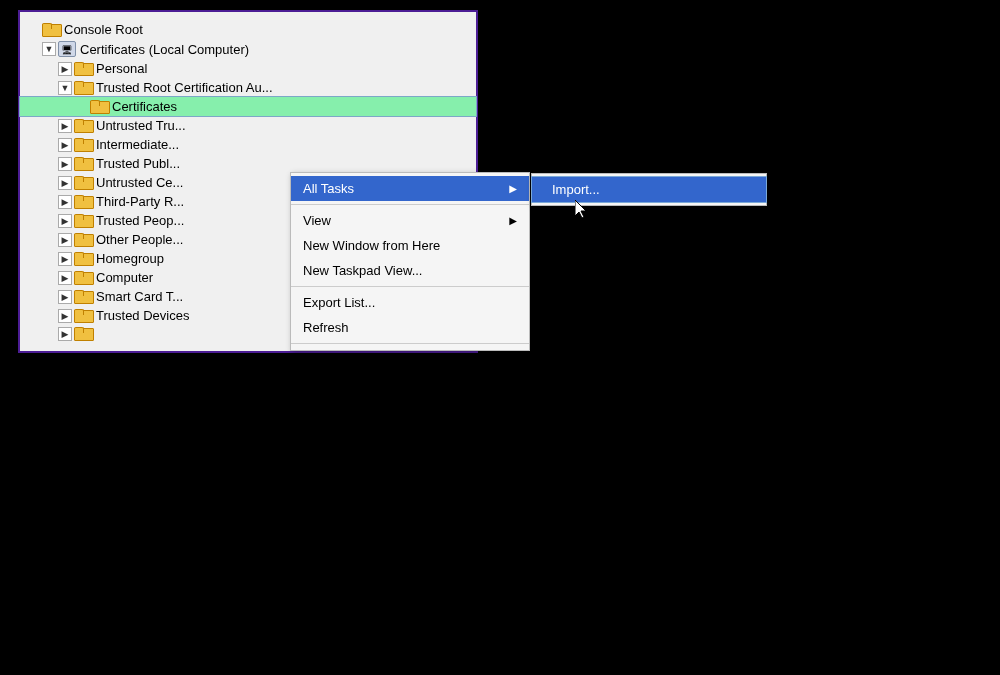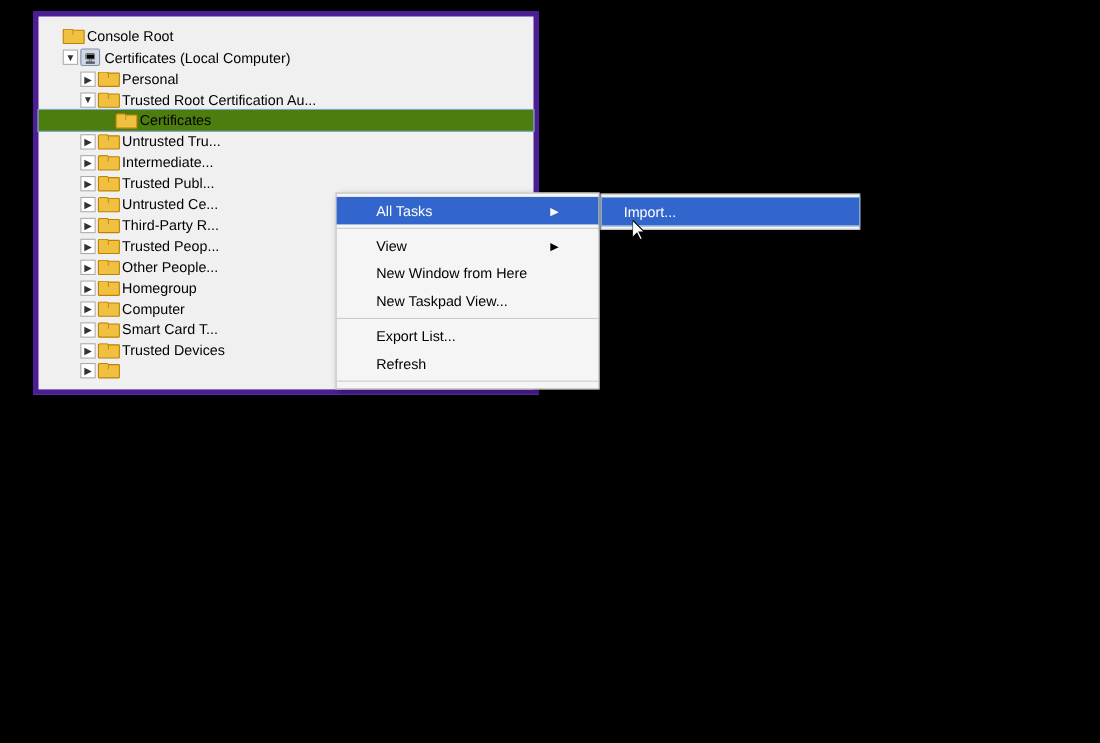--- a/index.html
+++ b/index.html
@@ -8,40 +8,40 @@
       width: 1000px;
       height: 675px;
       overflow: hidden;
       font-family: 'Segoe UI', Tahoma, sans-serif;
       font-size: 13px;
     }
 
     .mmc-window {
       position: absolute;
       top: 10px;
-      left: 30px;
+      left: 18px;
       width: 460px;
       background: #f0f0f0;
-      border: 5px solid #4c1d95;
+      border: 2px solid #4c1d95;
       box-shadow: 2px 2px 8px rgba(0,0,0,0.4);
       padding: 8px 0;
     }
 
     .tree-item {
       display: flex;
       align-items: center;
       padding: 2px 0;
       white-space: nowrap;
       color: #000;
       cursor: default;
       user-select: none;
     }
 
     .tree-item.selected {
-      background: #4d7c0f;
+      background: #86efac;
       outline: 1px solid #7da7c7;
     }
 
     .indent-0 { padding-left: 6px; }
     .indent-1 { padding-left: 22px; }
     .indent-2 { padding-left: 38px; }
     .indent-3 { padding-left: 54px; }
 
     .expand-btn {
       display: inline-block;
@@ -125,21 +125,21 @@
       left: 270px;
       background: #f5f5f5;
       border: 1px solid #bbb;
       box-shadow: 2px 2px 6px rgba(0,0,0,0.3);
       width: 240px;
       z-index: 100;
       padding: 3px 0;
     }
 
     .menu-item {
-      padding: 5px 36px;
+      padding: 5px 12px;
       cursor: pointer;
       display: flex;
       align-items: center;
       justify-content: space-between;
       color: #000;
     }
 
     .menu-item.highlighted {
       background: #3366cc;
       color: #fff;

